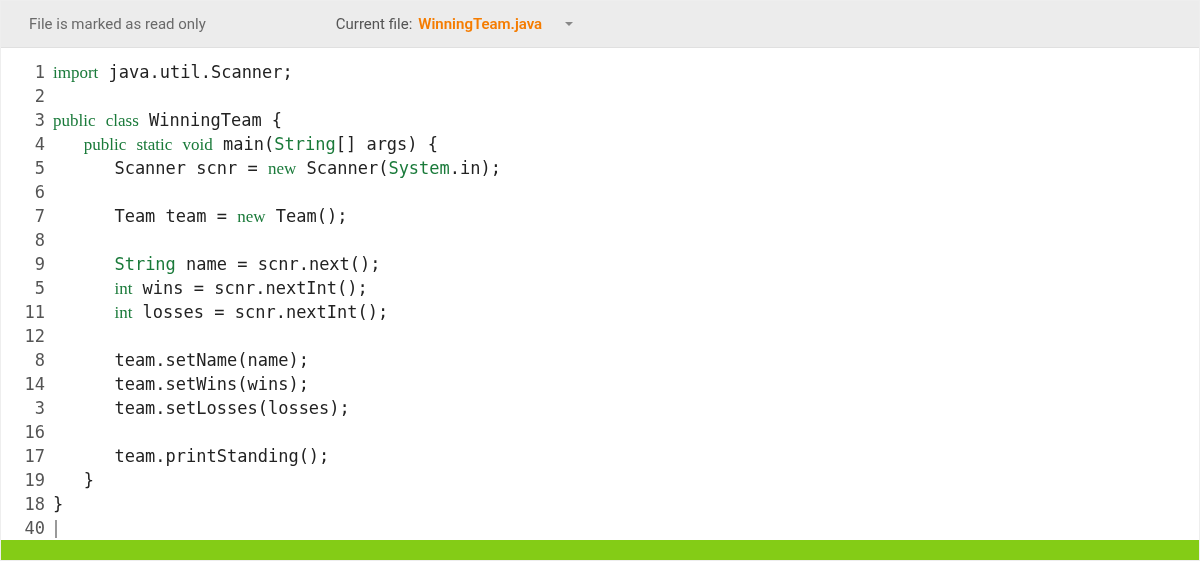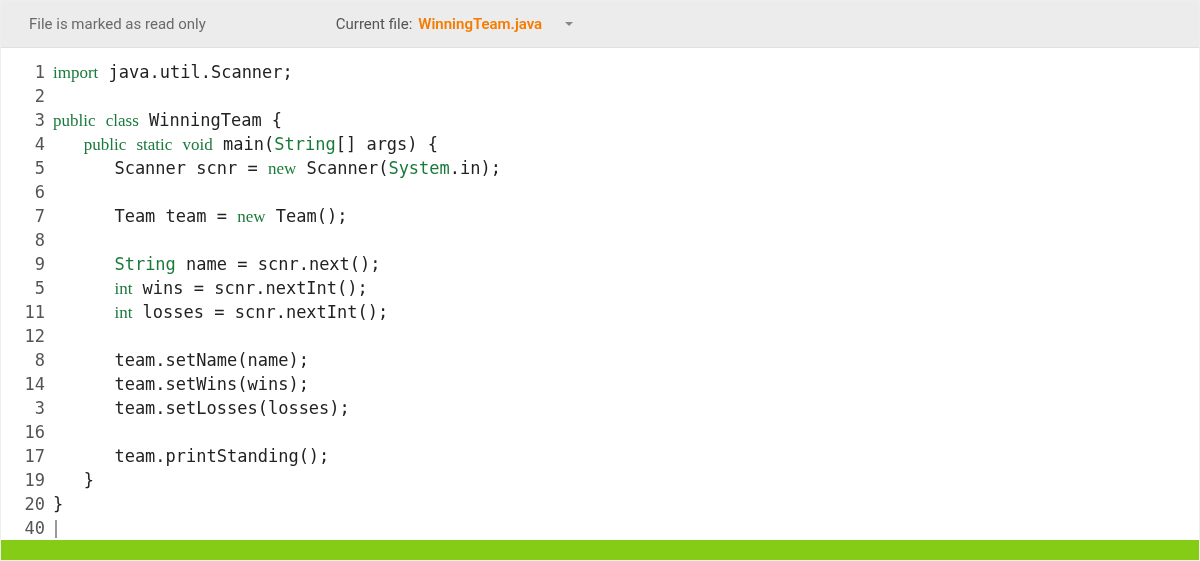--- a/index.html
+++ b/index.html
@@ -130,18 +130,18 @@
         <div class="gutter-line">9</div>
         <div class="gutter-line">5</div>
         <div class="gutter-line">11</div>
         <div class="gutter-line">12</div>
         <div class="gutter-line">8</div>
         <div class="gutter-line">14</div>
         <div class="gutter-line">3</div>
         <div class="gutter-line">16</div>
         <div class="gutter-line">17</div>
         <div class="gutter-line">19</div>
-        <div class="gutter-line">20</div>
+        <div class="gutter-line">18</div>
         <div class="gutter-line">40</div>
       </div>
     <div class="code" id="code"><div class="code-line"><span class="tok-keyword">import</span><span class="tok-plain"> java.util.Scanner;</span></div><div class="code-line"></div><div class="code-line"><span class="tok-keyword">public</span><span class="tok-plain"> </span><span class="tok-keyword">class</span><span class="tok-plain"> WinningTeam {</span></div><div class="code-line"><span class="tok-plain">   </span><span class="tok-keyword">public</span><span class="tok-plain"> </span><span class="tok-keyword">static</span><span class="tok-plain"> </span><span class="tok-keyword">void</span><span class="tok-plain"> main(</span><span class="tok-type">String</span><span class="tok-plain">[] args) {</span></div><div class="code-line"><span class="tok-plain">      Scanner scnr = </span><span class="tok-keyword">new</span><span class="tok-plain"> Scanner(</span><span class="tok-type">System</span><span class="tok-plain">.in);</span></div><div class="code-line"></div><div class="code-line"><span class="tok-plain">      Team team = </span><span class="tok-keyword">new</span><span class="tok-plain"> Team();</span></div><div class="code-line"></div><div class="code-line"><span class="tok-plain">      </span><span class="tok-type">String</span><span class="tok-plain"> name = scnr.next();</span></div><div class="code-line"><span class="tok-plain">      </span><span class="tok-keyword">int</span><span class="tok-plain"> wins = scnr.nextInt();</span></div><div class="code-line"><span class="tok-plain">      </span><span class="tok-keyword">int</span><span class="tok-plain"> losses = scnr.nextInt();</span></div><div class="code-line"></div><div class="code-line"><span class="tok-plain">      team.setName(name);</span></div><div class="code-line"><span class="tok-plain">      team.setWins(wins);</span></div><div class="code-line"><span class="tok-plain">      team.setLosses(losses);</span></div><div class="code-line"></div><div class="code-line"><span class="tok-plain">      team.printStanding();</span></div><div class="code-line"><span class="tok-plain">   }</span></div><div class="code-line"><span class="tok-plain">}</span></div><div class="code-line"><span class="cursor"></span></div></div>
   </div>
 </div>
 
 </body></html>

